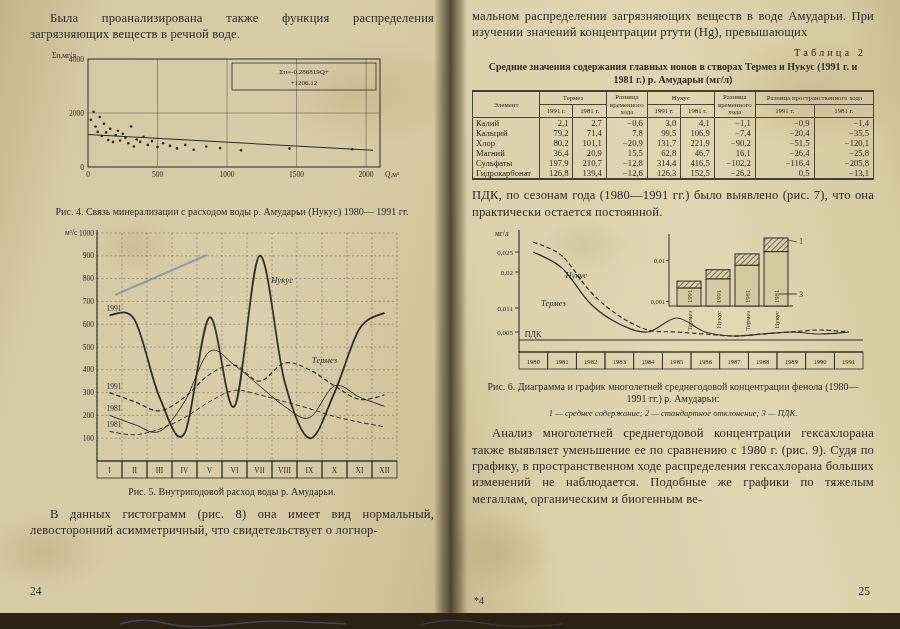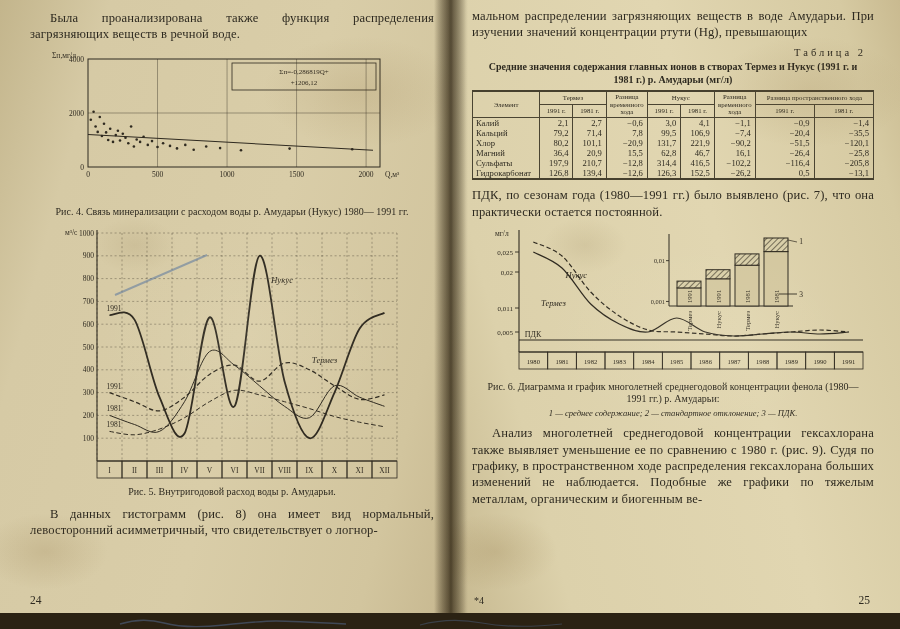--- a/index.html
+++ b/index.html
@@ -40,21 +40,21 @@
   .fig{margin:0 0 2px 0;text-align:center;}
   .chart{display:inline-block;text-align:left;}
   .caption{font-size:10px;text-align:center;line-height:1.25;margin:1px 14px 7px;}
   .caption-sub{font-size:8.6px;font-style:italic;text-align:center;line-height:1.2;margin:-5px 10px 7px;}
   .tbl-label{font-size:10.5px;text-align:right;letter-spacing:3px;margin:3px 8px 2px 0;}
   .tbl-title{font-size:10px;font-weight:bold;text-align:center;line-height:1.3;margin:0 14px 4px;}
   table.ion{width:100%;border-collapse:collapse;border-top:2px solid #46402e;border-bottom:2px solid #46402e;margin-bottom:7px;}
   table.ion th{border:1px solid #4a4432;padding:1px 2px;font-weight:normal;font-size:6.8px;line-height:1.15;text-align:center;}
   table.ion td{border-left:1px solid #4a4432;border-right:1px solid #4a4432;padding:0 4px;font-size:8.6px;text-align:right;white-space:nowrap;}
   table.ion td.el{text-align:left;padding-left:3px;}
-  .pagenum{position:absolute;bottom:7px;font-size:11.5px;z-index:6;}
+  .pagenum{position:absolute;bottom:16px;font-size:11.5px;z-index:6;}
   .pn-left{left:30px;}
   .pn-right{right:30px;}
   .footmark{position:absolute;bottom:7px;left:24px;font-size:10px;z-index:6;}
   .desk{position:absolute;left:0;bottom:0;width:900px;height:16px;z-index:1;}
   svg text{font-family:"Liberation Serif", serif;}
 </style>
 </head>
 <body>
 
 <div class="spread">

